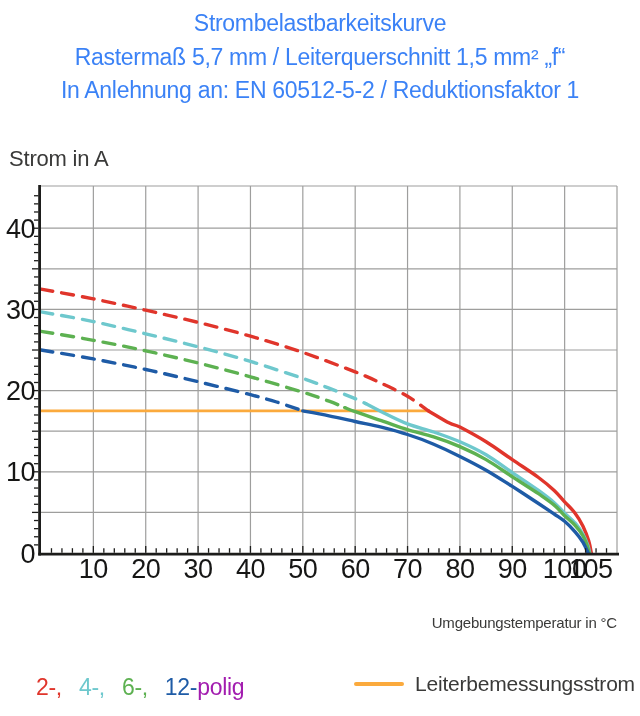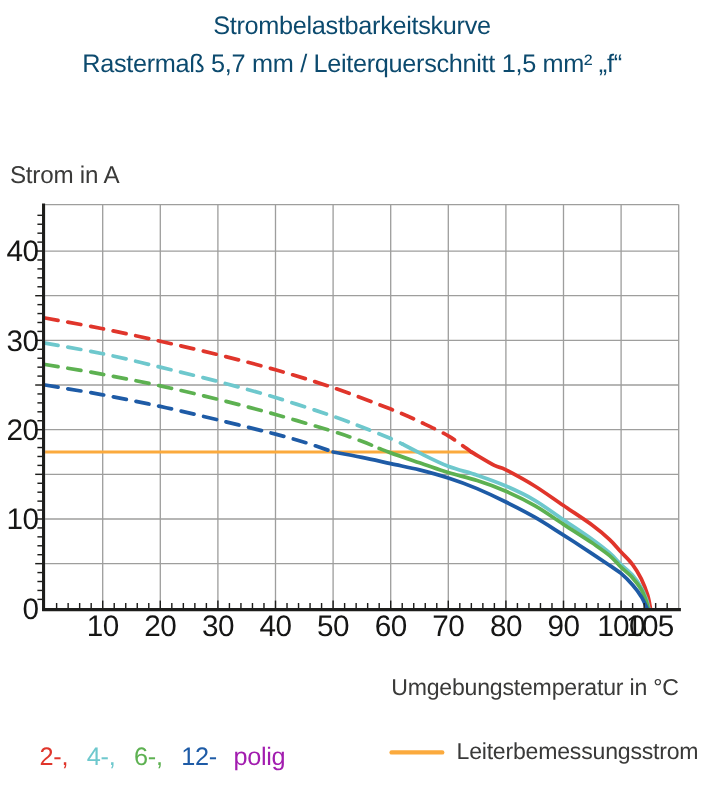--- a/index.html
+++ b/index.html
@@ -2,53 +2,54 @@
 <html><head>
 <meta charset="utf-8">
 <style>
   html,body{margin:0;padding:0;background:#ffffff;}
   .page{
     position:relative;width:640px;height:716px;background:#ffffff;overflow:hidden;
     font-family:"Liberation Sans", sans-serif;color:#3a3a39;
   }
   .title-block{
     position:absolute;top:7px;left:0;width:640px;text-align:center;
-    font-size:23px;line-height:33.5px;letter-spacing:-0.3px;color:#0c4a6e;
+    font-size:23px;line-height:33.5px;letter-spacing:-0.3px;color:#3b82f6;
   }
   .y-axis-title{
     position:absolute;left:9px;top:146px;font-size:22px;letter-spacing:-0.2px;color:#3a3a39;
   }
   .x-axis-title{
-    position:absolute;right:23px;top:614px;font-size:21px;letter-spacing:-0.2px;color:#3a3a39;
+    position:absolute;right:23px;top:614px;font-size:15px;letter-spacing:-0.2px;color:#3a3a39;
   }
   #chart-svg{position:absolute;left:0;top:0;width:640px;height:716px;}
   .legend-poles{
     position:absolute;left:36px;top:674px;display:flex;align-items:baseline;
     font-size:23px;letter-spacing:-0.3px;
   }
   .legend-poles .pole-item{margin-right:17px;}
-  .legend-poles .pole-item.last{margin-right:15px;}
+  .legend-poles .pole-item.last{margin-right:0;}
   .legend-poles .pole-suffix{color:#a21caf;}
   .legend-reference{
     position:absolute;left:354px;top:672px;height:24px;display:flex;align-items:center;
     font-size:21px;letter-spacing:-0.2px;color:#3a3a39;
   }
   .ref-swatch{
     display:inline-block;width:50px;height:4px;border-radius:2px;margin-right:11px;
   }
   svg text{font-family:"Liberation Sans", sans-serif;}
 </style>
 </head>
 <body>
 
 <div class="page">
 
   <div class="title-block">
     <div>Strombelastbarkeitskurve</div>
     <div>Rastermaß 5,7 mm / Leiterquerschnitt 1,5 mm² „f“</div>
+    <div>In Anlehnung an: EN 60512-5-2 / Reduktionsfaktor 1</div>
   </div>
 
   <div class="y-axis-title">Strom in A</div>
 
   <svg id="chart-svg" viewBox="0 0 640 716" xmlns="http://www.w3.org/2000/svg">
       <line x1="93.36363636363637" y1="186" x2="93.36363636363637" y2="553" stroke="#9e9e9d" stroke-width="1.2"></line>
       <line x1="145.72727272727275" y1="186" x2="145.72727272727275" y2="553" stroke="#9e9e9d" stroke-width="1.2"></line>
       <line x1="198.09090909090907" y1="186" x2="198.09090909090907" y2="553" stroke="#9e9e9d" stroke-width="1.2"></line>
       <line x1="250.45454545454547" y1="186" x2="250.45454545454547" y2="553" stroke="#9e9e9d" stroke-width="1.2"></line>
       <line x1="302.8181818181818" y1="186" x2="302.8181818181818" y2="553" stroke="#9e9e9d" stroke-width="1.2"></line>

